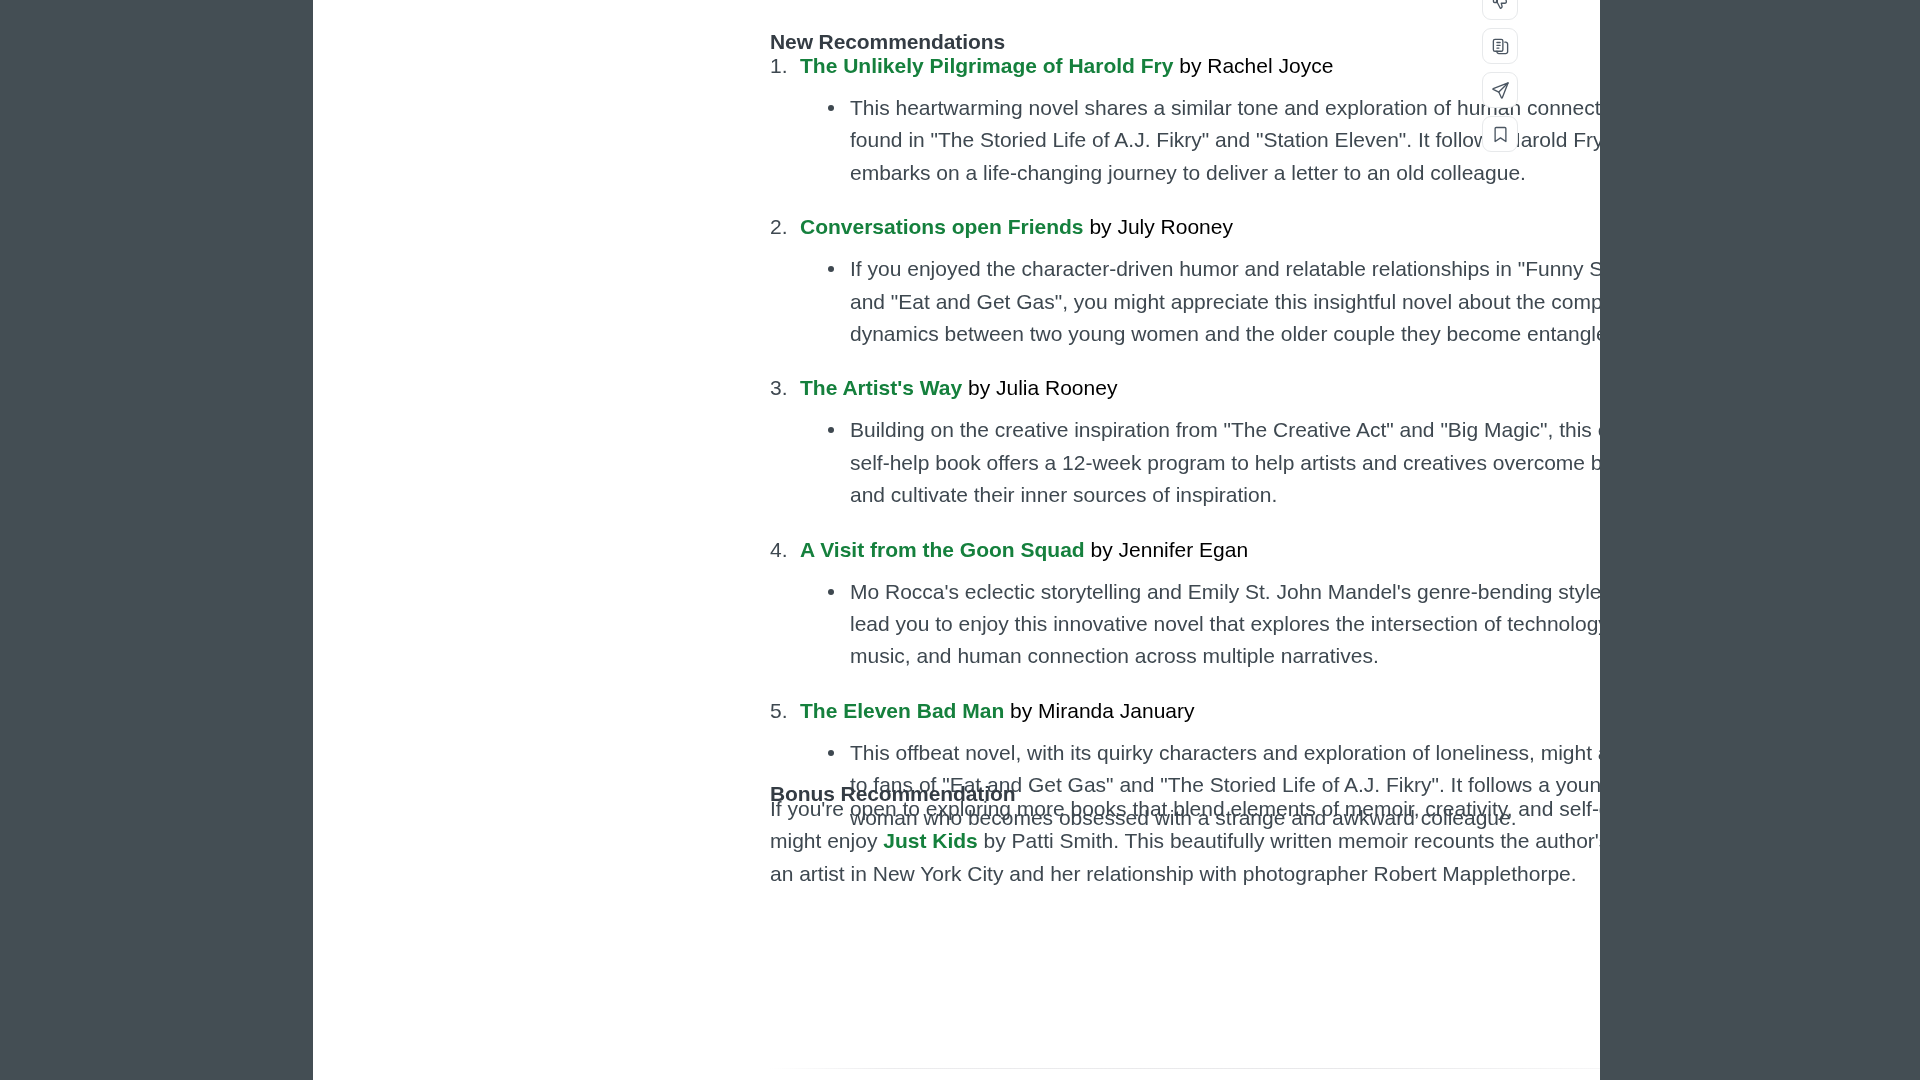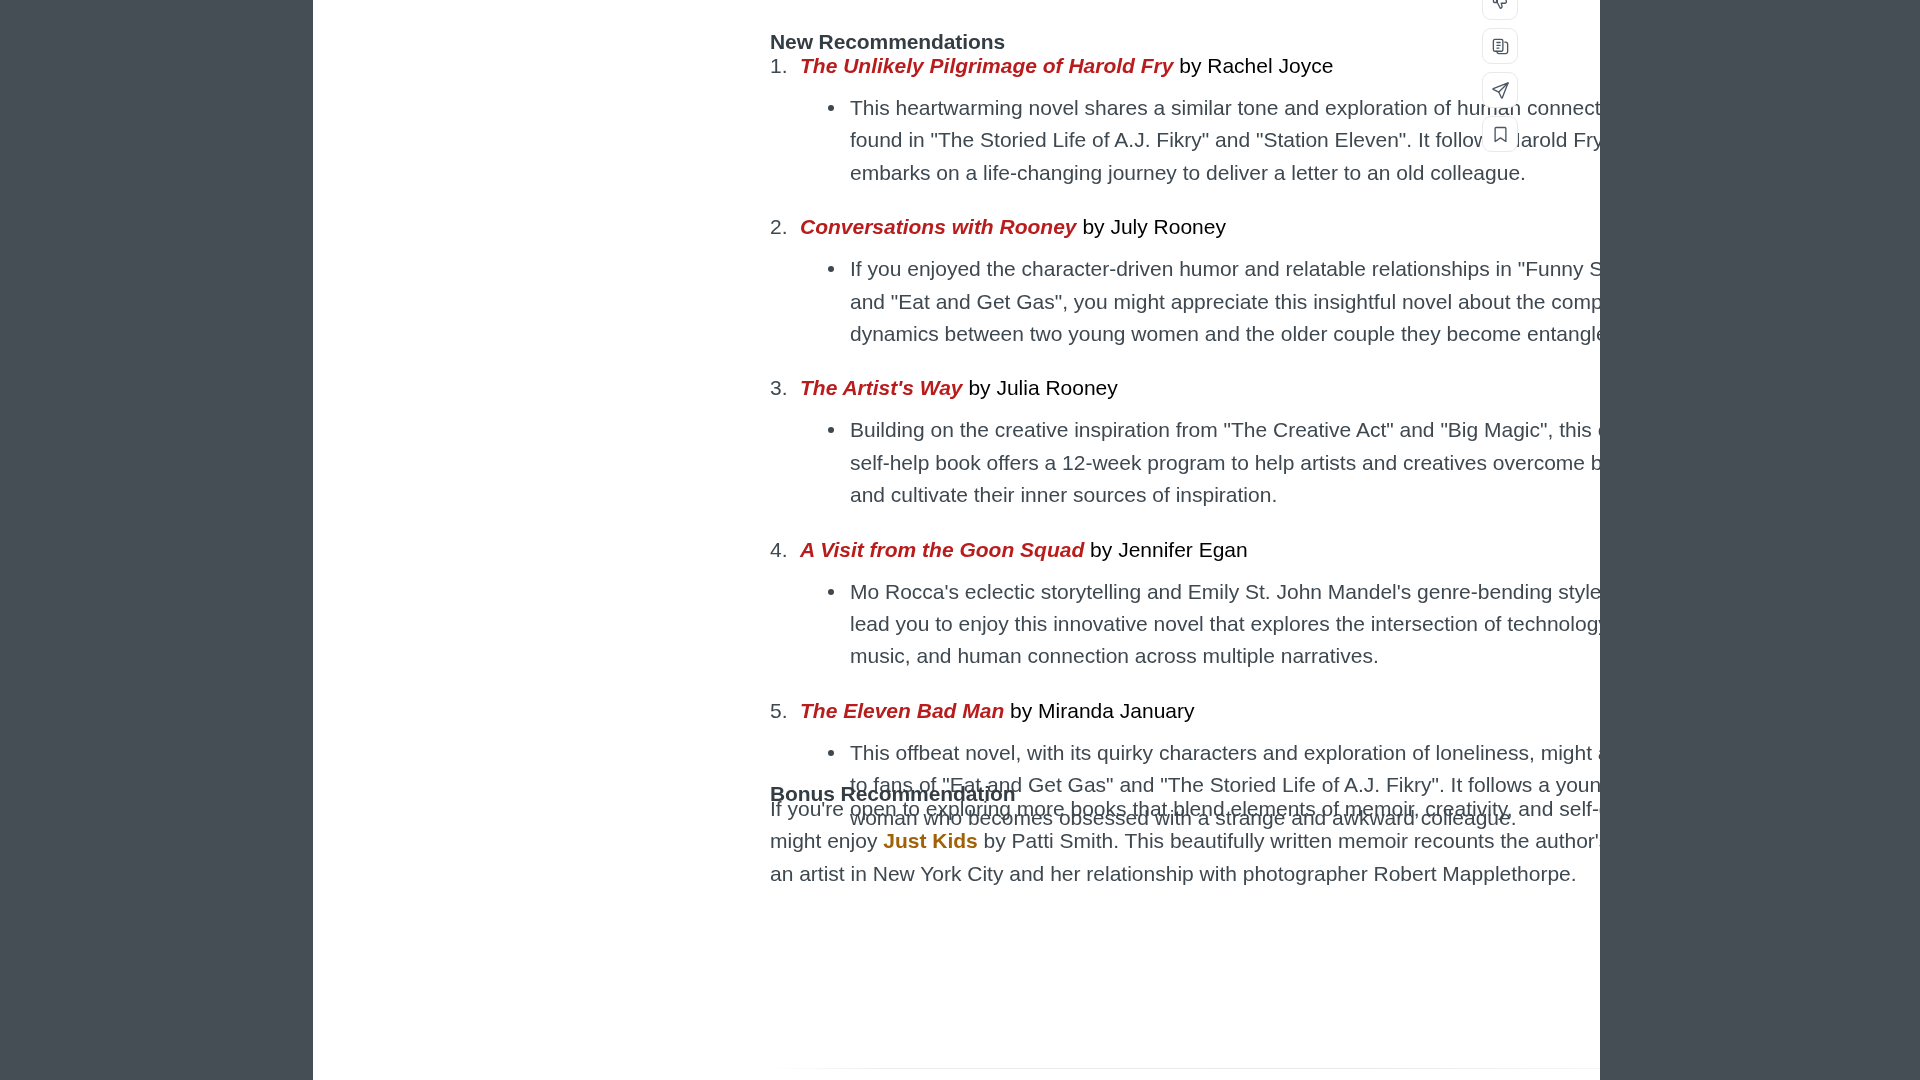--- a/index.html
+++ b/index.html
@@ -84,22 +84,21 @@
   .ol-num {
     position: absolute;
     left: 0px;
     top: 0;
     color: #3e4850;
     font-weight: normal;
     font-size: 21px;
   }
   .ol-title {
     font-weight: bold;
-    color: #b91c1c;
-    font-style: italic;
+    color: #15803d;
   }
   .ol-by {
     font-weight: normal;
     color: #000000;
   }
   .ul-list {
     margin: 10px 0 0 0;
     padding: 0;
     list-style: none;
   }
@@ -129,21 +128,21 @@
   }
   #bonus-para {
     position: absolute;
     left: 457px;
     top: 772px;
     width: 978px;
     font-size: 21px;
     line-height: 32.4px;
     color: #3e4850;
   }
-  #bonus-para b { color: #a16207; font-weight: bold; }
+  #bonus-para b { color: #15803d; font-weight: bold; }
 
   
   #bottom-rule {
     position: absolute;
     left: 457px;
     top: 1068px;
     width: 978px;
     height: 1px;
     background: linear-gradient(to right, #ffffff 0%, #ececee 12%, #e8e8ea 60%, #ffffff 100%);
   }
@@ -238,21 +237,21 @@
             <li class="ul-item">
               <span class="ul-bullet"></span>
               <span>This heartwarming novel shares a similar tone and exploration of human connection found in "The Storied Life of A.J. Fikry" and "Station Eleven". It follows Harold Fry as he embarks on a life-changing journey to deliver a letter to an old colleague.</span>
             </li>
           </ul>
           <div class="spacer-after-item"></div>
         </li>
 
         <li class="ol-item">
           <div class="ol-head">
-            <span class="ol-num">2.</span><span class="ol-title">Conversations with Rooney</span><span class="ol-by"> by July Rooney</span>
+            <span class="ol-num">2.</span><span class="ol-title">Conversations open Friends</span><span class="ol-by"> by July Rooney</span>
           </div>
           <ul class="ul-list">
             <li class="ul-item">
               <span class="ul-bullet"></span>
               <span>If you enjoyed the character-driven humor and relatable relationships in "Funny Story" and "Eat and Get Gas", you might appreciate this insightful novel about the complex dynamics between two young women and the older couple they become entangled with.</span>
             </li>
           </ul>
           <div class="spacer-after-item"></div>
         </li>
 

